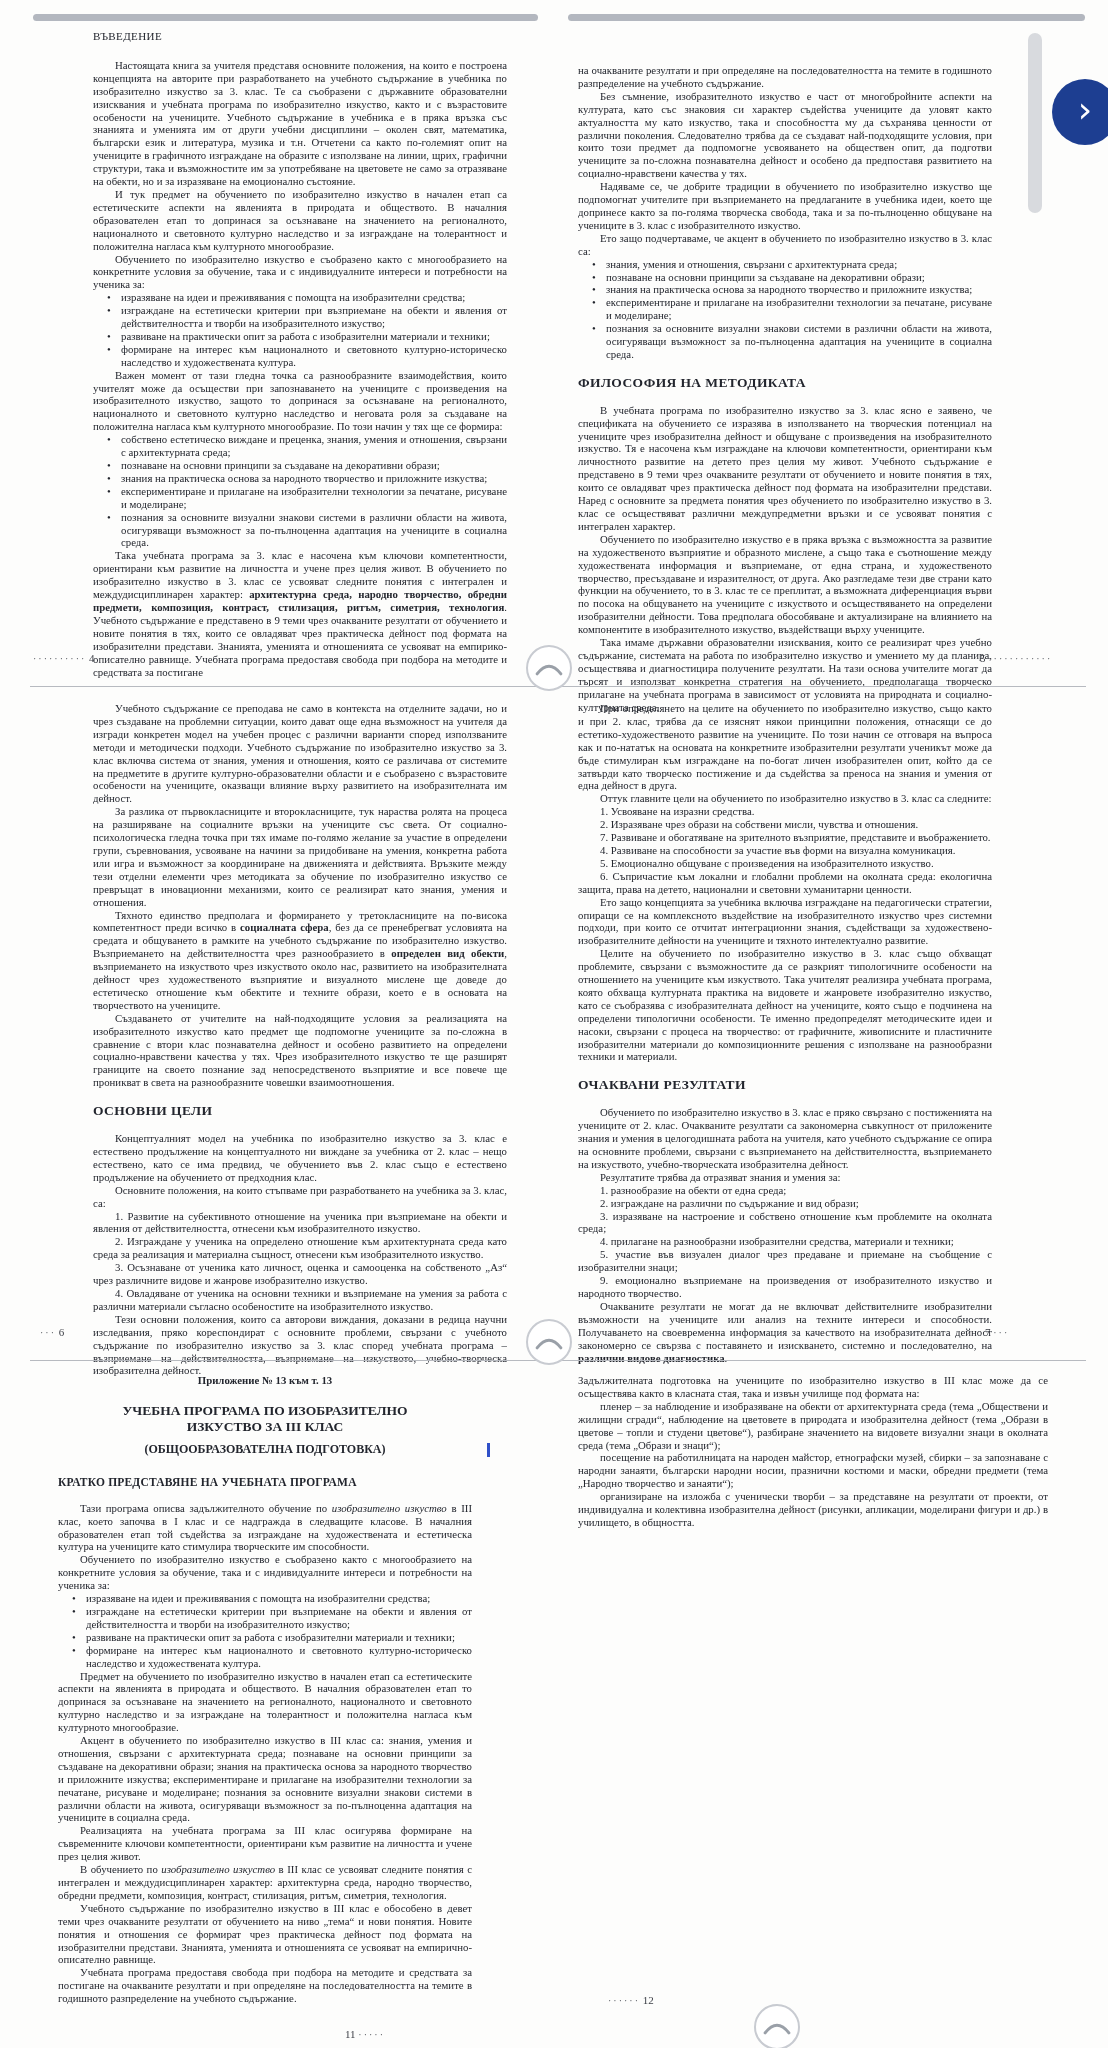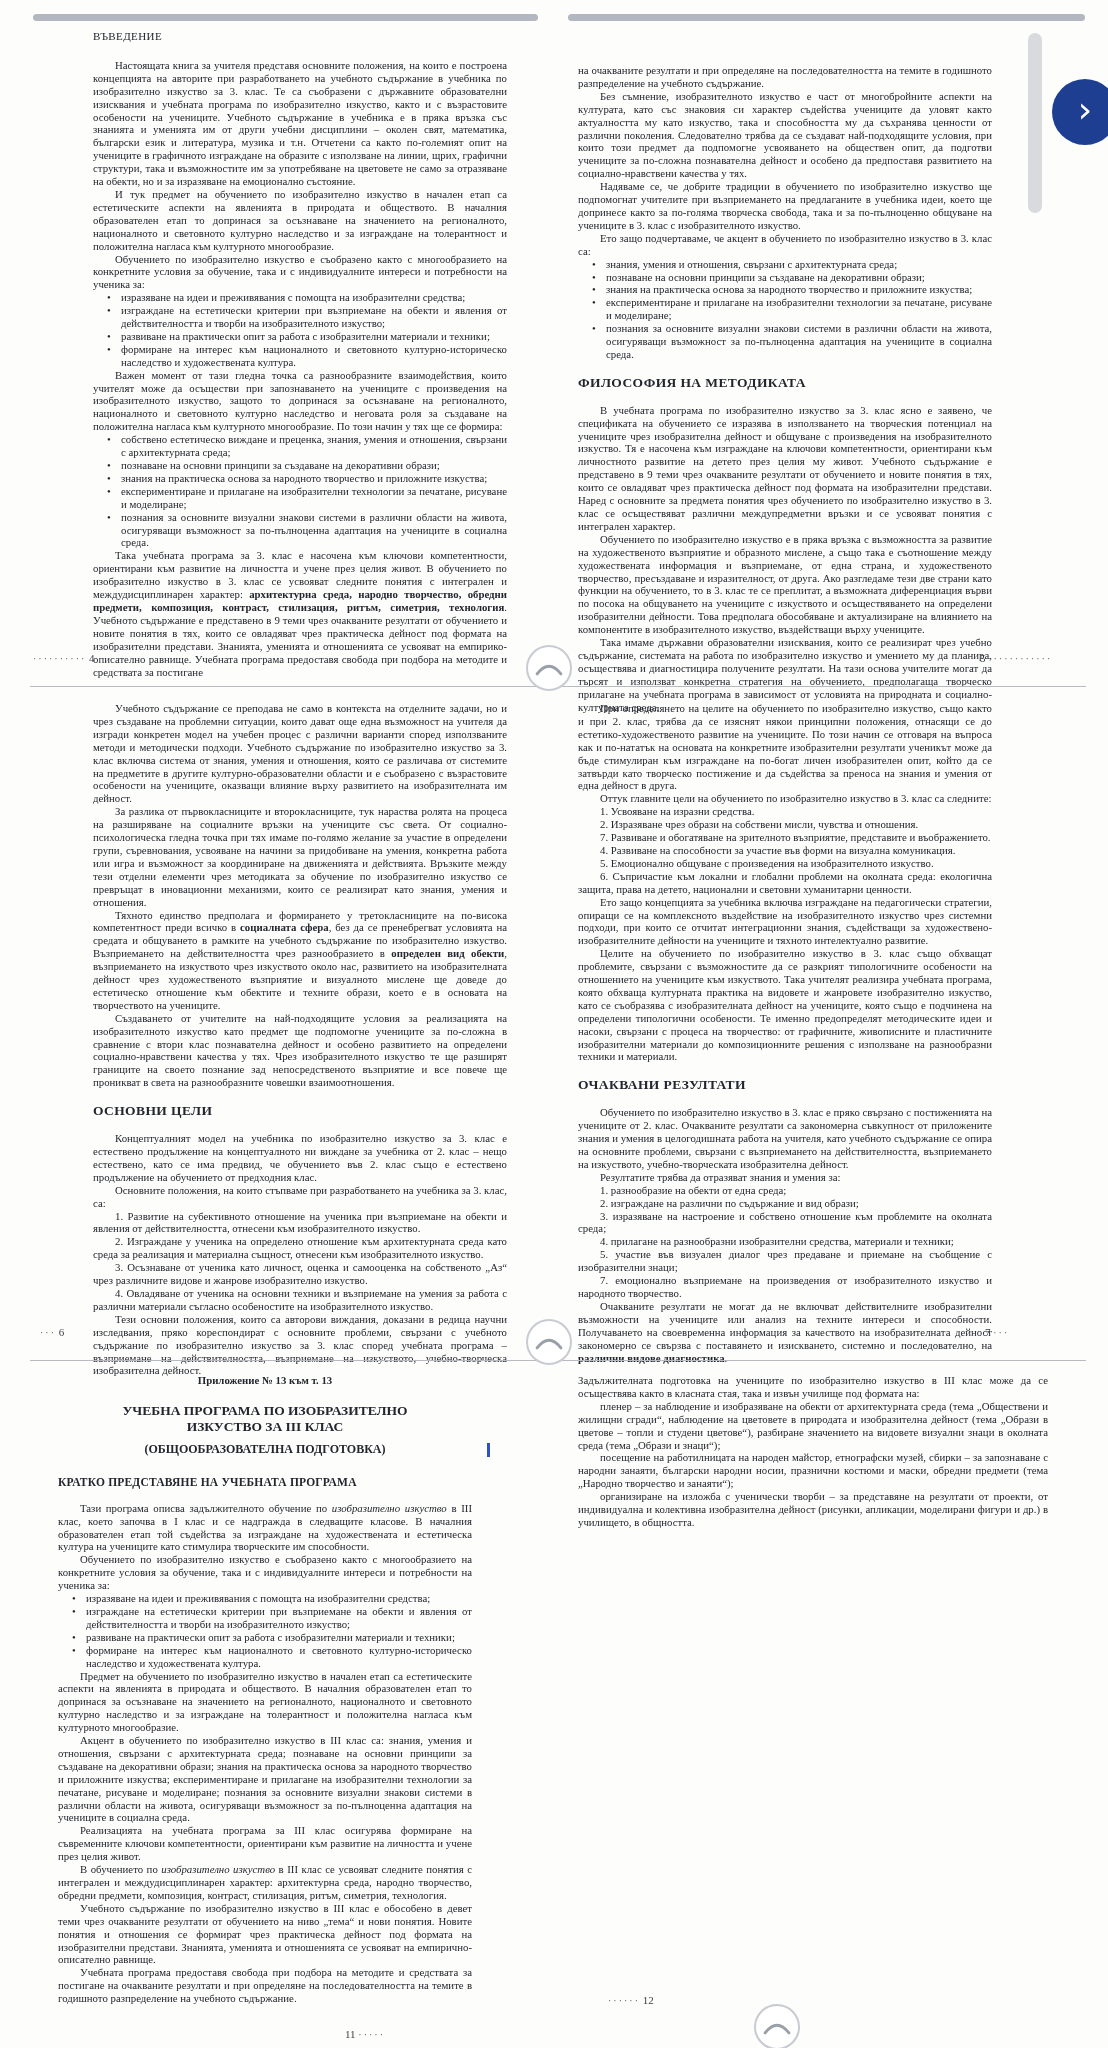--- a/index.html
+++ b/index.html
@@ -150,21 +150,21 @@
   <p class="p">Ето защо концепцията за учебника включва изграждане на педагогически стратегии, опиращи се на комплексното въздействие на изобразителното изкуство чрез системни подходи, при които се отчитат интеграционни знания, съдействащи за художествено-изобразителните дейности на учениците и тяхното интелектуално развитие.</p>
   <p class="p">Целите на обучението по изобразително изкуство в 3. клас също обхващат проблемите, свързани с възможностите да се разкрият типологичните особености на отношението на учениците към изкуството. Така учителят реализира учебната програма, която обхваща културната практика на видовете и жанровете изобразително изкуство, като се съобразява с изобразителната дейност на учениците, която също е подчинена на определени типологични особености. Те именно предопределят методическите идеи и насоки, свързани с процеса на творчество: от графичните, живописните и пластичните изобразителни материали до композиционните решения с използване на разнообразни техники и материали.</p>
   <div class="h2">ОЧАКВАНИ РЕЗУЛТАТИ</div>
   <p class="p">Обучението по изобразително изкуство в 3. клас е пряко свързано с постиженията на учениците от 2. клас. Очакваните резултати са закономерна съвкупност от приложените знания и умения в целогодишната работа на учителя, като учебното съдържание се опира на основните проблеми, свързани с възприемането на действителността, възприемането на изкуството, учебно-творческата изобразителна дейност.</p>
   <p class="p">Резултатите трябва да отразяват знания и умения за:</p>
   <p class="num">1. разнообразие на обекти от една среда;</p>
   <p class="num">2. изграждане на различни по съдържание и вид образи;</p>
   <p class="num">3. изразяване на настроение и собствено отношение към проблемите на околната среда;</p>
   <p class="num">4. прилагане на разнообразни изобразителни средства, материали и техники;</p>
   <p class="num">5. участие във визуален диалог чрез предаване и приемане на съобщение с изобразителни знаци;</p>
-  <p class="num">7. емоционално възприемане на произведения от изобразителното изкуство и народното творчество.</p>
+  <p class="num">9. емоционално възприемане на произведения от изобразителното изкуство и народното творчество.</p>
   <p class="p"><span>Очакваните резултати не могат да не включват действителните изобразителни възможности на учениците или анализ на техните интереси и способности. Получаването на своевременна информация за качеството на изобразителната дейност закономерно се свързва с поставянето и изискването, системно и последователно, на </span><b>различни видове диагностика</b><span>.</span></p>
 </div>
 <div class="pagenum" style="left:985px;top:1326px;"><span>7</span> <span class="dots">···</span></div>
 
 <div class="divider" style="top:1360px;"></div>
 <div class="curl" style="left:526px;top:1319px;">
   <svg width="34" height="34" viewBox="0 0 40 40">
       <path d="M6 27 Q20 9 34 27" stroke="#9aa0a8" stroke-width="3.5" fill="none" stroke-linecap="round"></path>
     </svg>
 </div>

